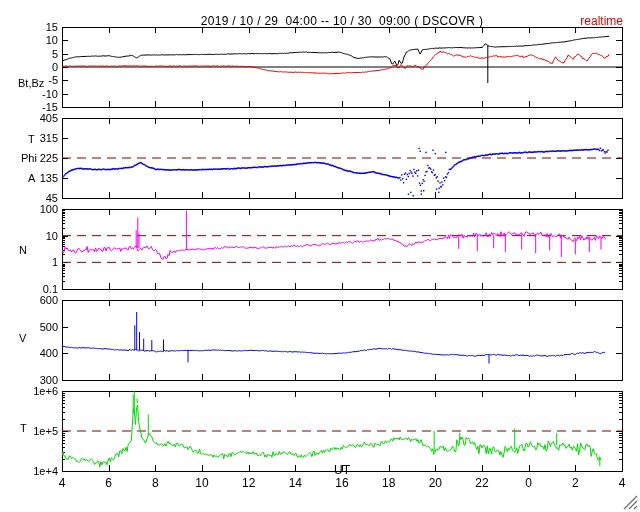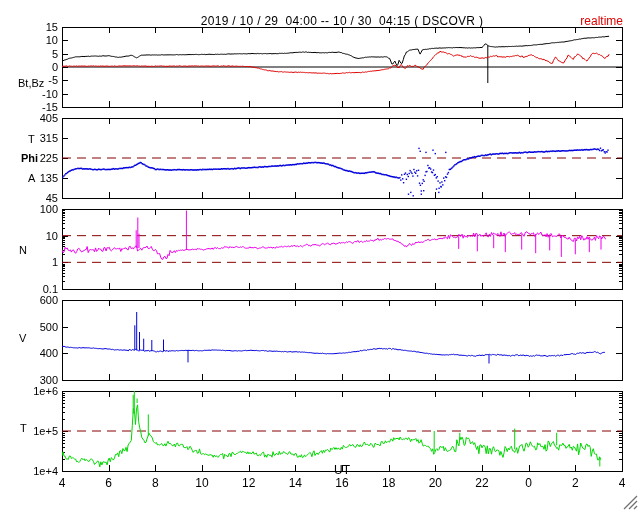--- a/index.html
+++ b/index.html
@@ -10,26 +10,26 @@
   .realtime{top:14px;right:17px;font-size:12px;color:#e00000;margin-left:43px;}
   .yl{font-size:11px;line-height:12px;}
   .utlab{left:62px;top:463px;width:560px;text-align:center;font-size:12px;}
   #chart{position:absolute;left:0;top:0;}
   #grip{position:absolute;right:2px;bottom:2px;}
 </style>
 </head>
 <body>
 
 <div id="stage">
-  <div class="abs title">2019 / 10 / 29  04:00 -- 10 / 30  04:15 ( DSCOVR )</div>
+  <div class="abs title">2019 / 10 / 29  04:00 -- 10 / 30  09:00 ( DSCOVR )</div>
   <div class="abs realtime">realtime</div>
 
   <div class="abs yl" style="left:18px;top:64px;margin-top:13px;">Bt,Bz</div>
   <div class="abs yl" style="left:28px;top:133px;">T</div>
-  <div class="abs yl" style="left:21px;top:152px;font-weight:bold;">Phi</div>
+  <div class="abs yl" style="left:21px;top:152px;">Phi</div>
   <div class="abs yl" style="left:28px;top:172px;">A</div>
   <div class="abs yl" style="left:19px;top:244px;">N</div>
   <div class="abs yl" style="left:19px;top:332px;">V</div>
   <div class="abs yl" style="left:20px;top:422px;">T</div>
 
   <svg id="chart" width="640" height="512">
       <defs>
         <clipPath id="clip0">
           <rect x="62" y="27" width="560" height="80"></rect>
         </clipPath>

